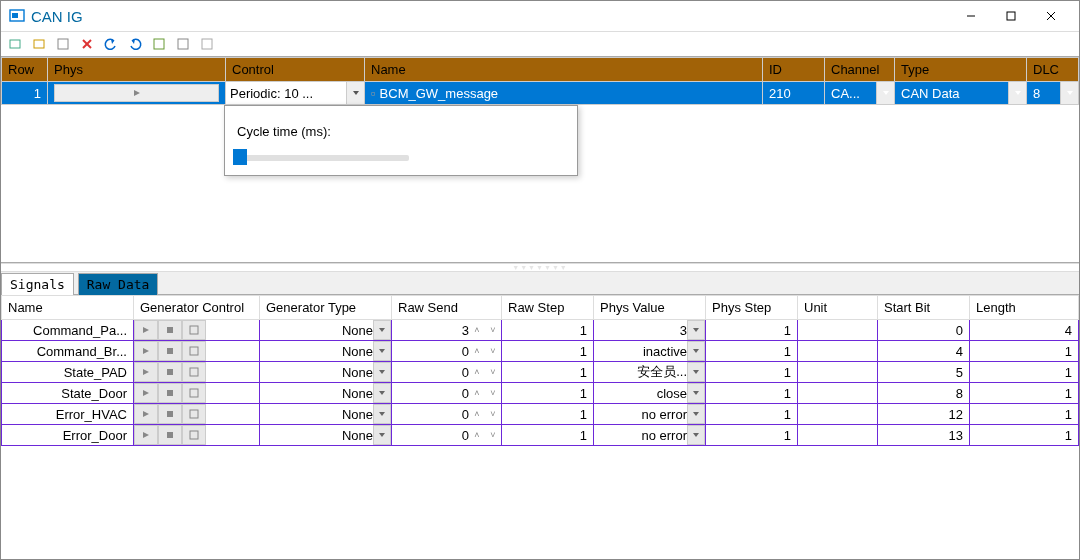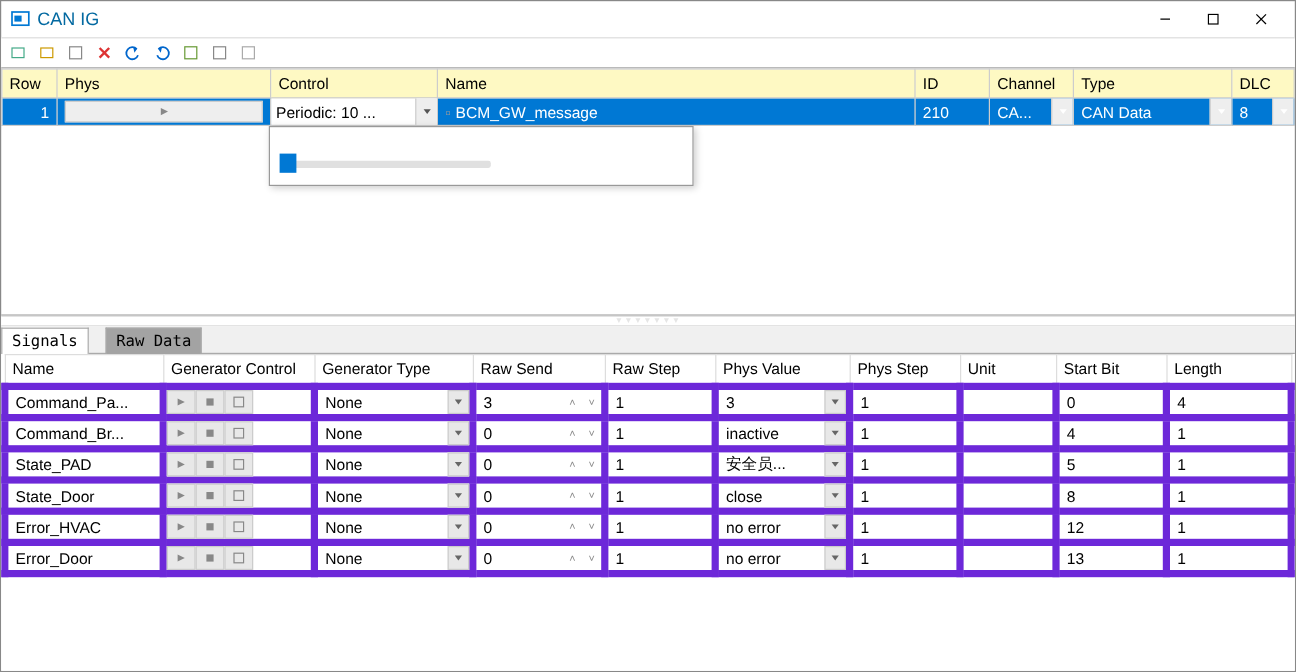--- a/index.html
+++ b/index.html
@@ -7,21 +7,21 @@
   .window { width: 1080px; height: 560px; border: 1px solid #888; display: flex; flex-direction: column; background: #fff; }
   .titlebar { display: flex; align-items: center; height: 30px; padding: 0 8px; border-bottom: 0px; }
   .titlebar .icon { width: 16px; height: 16px; margin-right: 6px; }
   .titlebar .title { color: #0369a1; font-size: 15px; flex: 1; }
   .winbtn { width: 40px; height: 28px; display: flex; align-items: center; justify-content: center; cursor: pointer; }
   .winbtn svg { width: 10px; height: 10px; }
   .toolbar { height: 26px; border-top: 1px solid #ddd; border-bottom: 1px solid #aaa; display: flex; align-items: center; padding: 0 4px; gap: 4px; background:#fff; }
   .tbtn { width: 20px; height: 20px; display:flex; align-items:center; justify-content:center; cursor:pointer; }
   .upper { position: relative; height: 206px; border-bottom: 1px solid #aaa; }
   .grid { width: 100%; border-collapse: collapse; }
-  .grid th { background: #fef9c3; border: 1px solid #ccc; font-weight: normal; text-align: left; padding: 4px 6px; font-size:13px; }
+  .grid th { background: #a16207; border: 1px solid #ccc; font-weight: normal; text-align: left; padding: 4px 6px; font-size:13px; }
   .grid td { border: 1px solid #ccc; padding: 0; }
   .grid .selrow td { background: #0078d4; color: #fff; }
   .cell { padding: 3px 6px; display:flex; align-items:center; height:22px; }
   .cell.right { justify-content: flex-end; }
   .sendbtn { flex:1; height: 18px; background: #eee; border:1px solid #ccc; display:flex; align-items:center; justify-content:center; }
   .dropbtn { width: 18px; height: 22px; background: #eee; border-left:1px solid #ccc; display:flex; align-items:center; justify-content:center; }
   .trigwrap { display:flex; align-items:center; background:#fff; color:#000; height:22px;}
   .trigwrap .txt { flex:1; padding:0 4px; }
   .msgicon { margin-right:4px; color:#999; }
   .popup { position:absolute; left:223px; top:48px; width:354px; background:#fff; border:1px solid #999; padding:12px 12px 14px 12px; box-shadow: 2px 2px 6px rgba(0,0,0,.2); z-index:5;}
@@ -31,30 +31,30 @@
   .labelsm { font-size:13px; margin:6px 0 4px; }
   .txtinput { border:1px solid #888; height:26px; width:58px; padding:2px 4px; }
   .cyclewrap { position:relative; display:inline-block; }
   .cycleinput { border:1px solid #888; height:26px; width:172px; padding:2px 4px; }
   .spinner { position:absolute; right:1px; top:1px; width:16px; height:24px; display:flex; flex-direction:column; }
   .spinner div { flex:1; border:1px solid #aaa; background:#eee; display:flex; align-items:center; justify-content:center; font-size:7px; }
   .slider-wrap { margin-top:16px; }
   .slider { width: 172px; height:6px; background:#e0e0e0; position:relative; border-radius:2px;}
   .slider-thumb { position:absolute; left:-4px; top:-6px; width:14px; height:16px; background:#0078d4; }
   .tabs { display:flex; border-bottom:1px solid #aaa; background:#f0f0f0; font-family: Consolas, monospace; }
-  .tab { padding:3px 8px; border:1px solid #aaa; border-bottom:none; background:#fff; margin-right:14px; position:relative; top:1px;}
-  .tab.inactive { background:#a3a3a3; }
+  .tab { padding:3px 8px; border:1px solid #aaa; border-bottom:none; background:#fff; margin-right:4px; position:relative; top:1px;}
+  .tab.inactive { background:#0369a1; }
   .lower { flex:1; overflow:auto; background:#fff;}
   .sigtable { width:100%; border-collapse: collapse; }
   .sigtable th { font-weight:normal; text-align:left; padding:4px 6px; border:1px solid #ddd; background:#fff; }
-  .sigtable td { padding:0; border:6px solid #6d28d9; vertical-align:middle;}
+  .sigtable td { padding:0; border:1px solid #6d28d9; vertical-align:middle;text-align:right;}
   .sigtable td.pad { padding:2px 6px;}
   .sbtns { display:flex; }
   .sb { width:24px; height:20px; background:#e8e8e8; border:1px solid #ccc; display:flex; align-items:center; justify-content:center; }
-  .gtype { display:flex; align-items:center;gap:17px;}
+  .gtype { display:flex; align-items:center;}
   .gtype span { flex:1; padding-left:6px; }
   .rvwrap, .pvwrap { display:flex; align-items:center; }
   .rvwrap span, .pvwrap span { flex:1; padding-left:6px; }
   .ud { display:flex; }
   .ud div { width:16px; height:20px; display:flex; align-items:center; justify-content:center; color:#888; font-size:9px;}
   .msplitter { height:9px; background:#fff; border-top:1px solid #ddd; border-bottom:1px solid #ddd; display:flex; align-items:center; justify-content:center; color:#aaa; font-size:7px; letter-spacing:1px;}
   .msplitter::before { content:"▼▼▼▼▼▼▼"; opacity:.3;}
   svg { display:block; }
 </style>
 </head>
@@ -226,20 +226,21 @@
                 </div>
             </div>
           </td>
         </tr>
       </tbody>
     </table>
 
     <div class="popup">
       <div class="row">
         <div style="flex:1">
+          <div class="labelsm">Cycle time (ms):</div>
           <div class="slider-wrap">
             <div class="slider">
               <div class="slider-thumb"></div>
             </div>
           </div>
         </div>
       </div>
     </div>
   </div>
 

